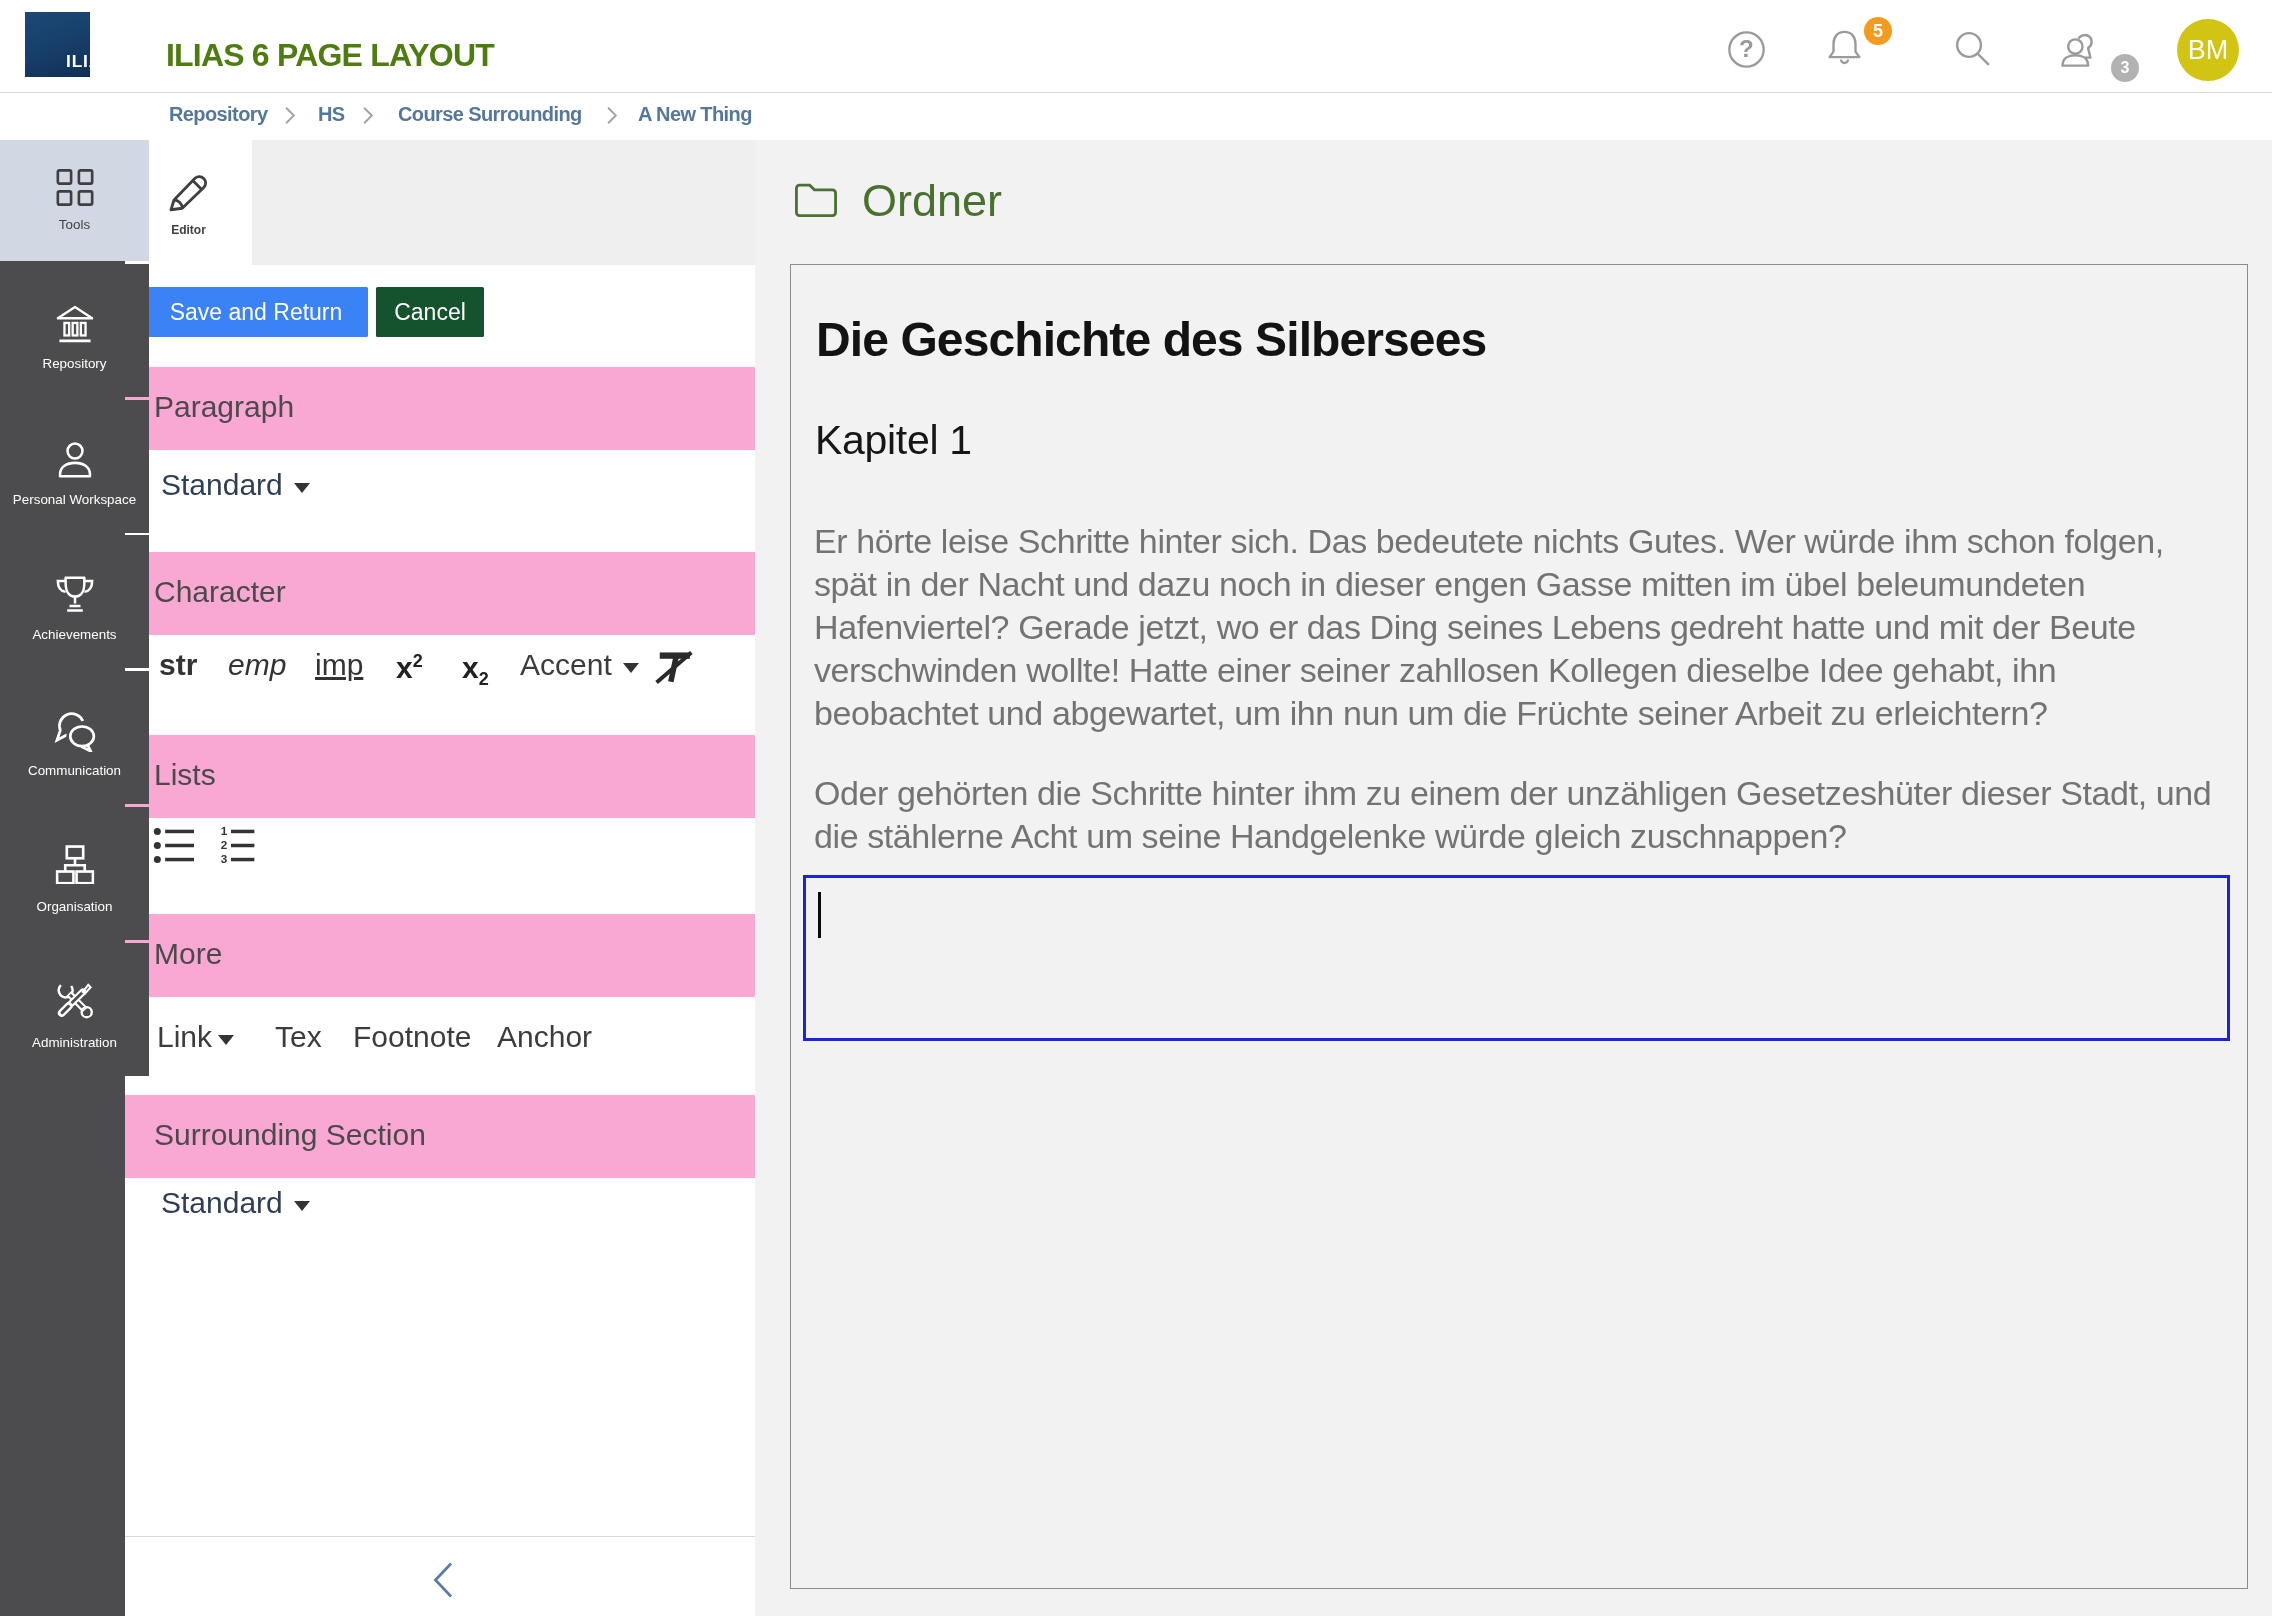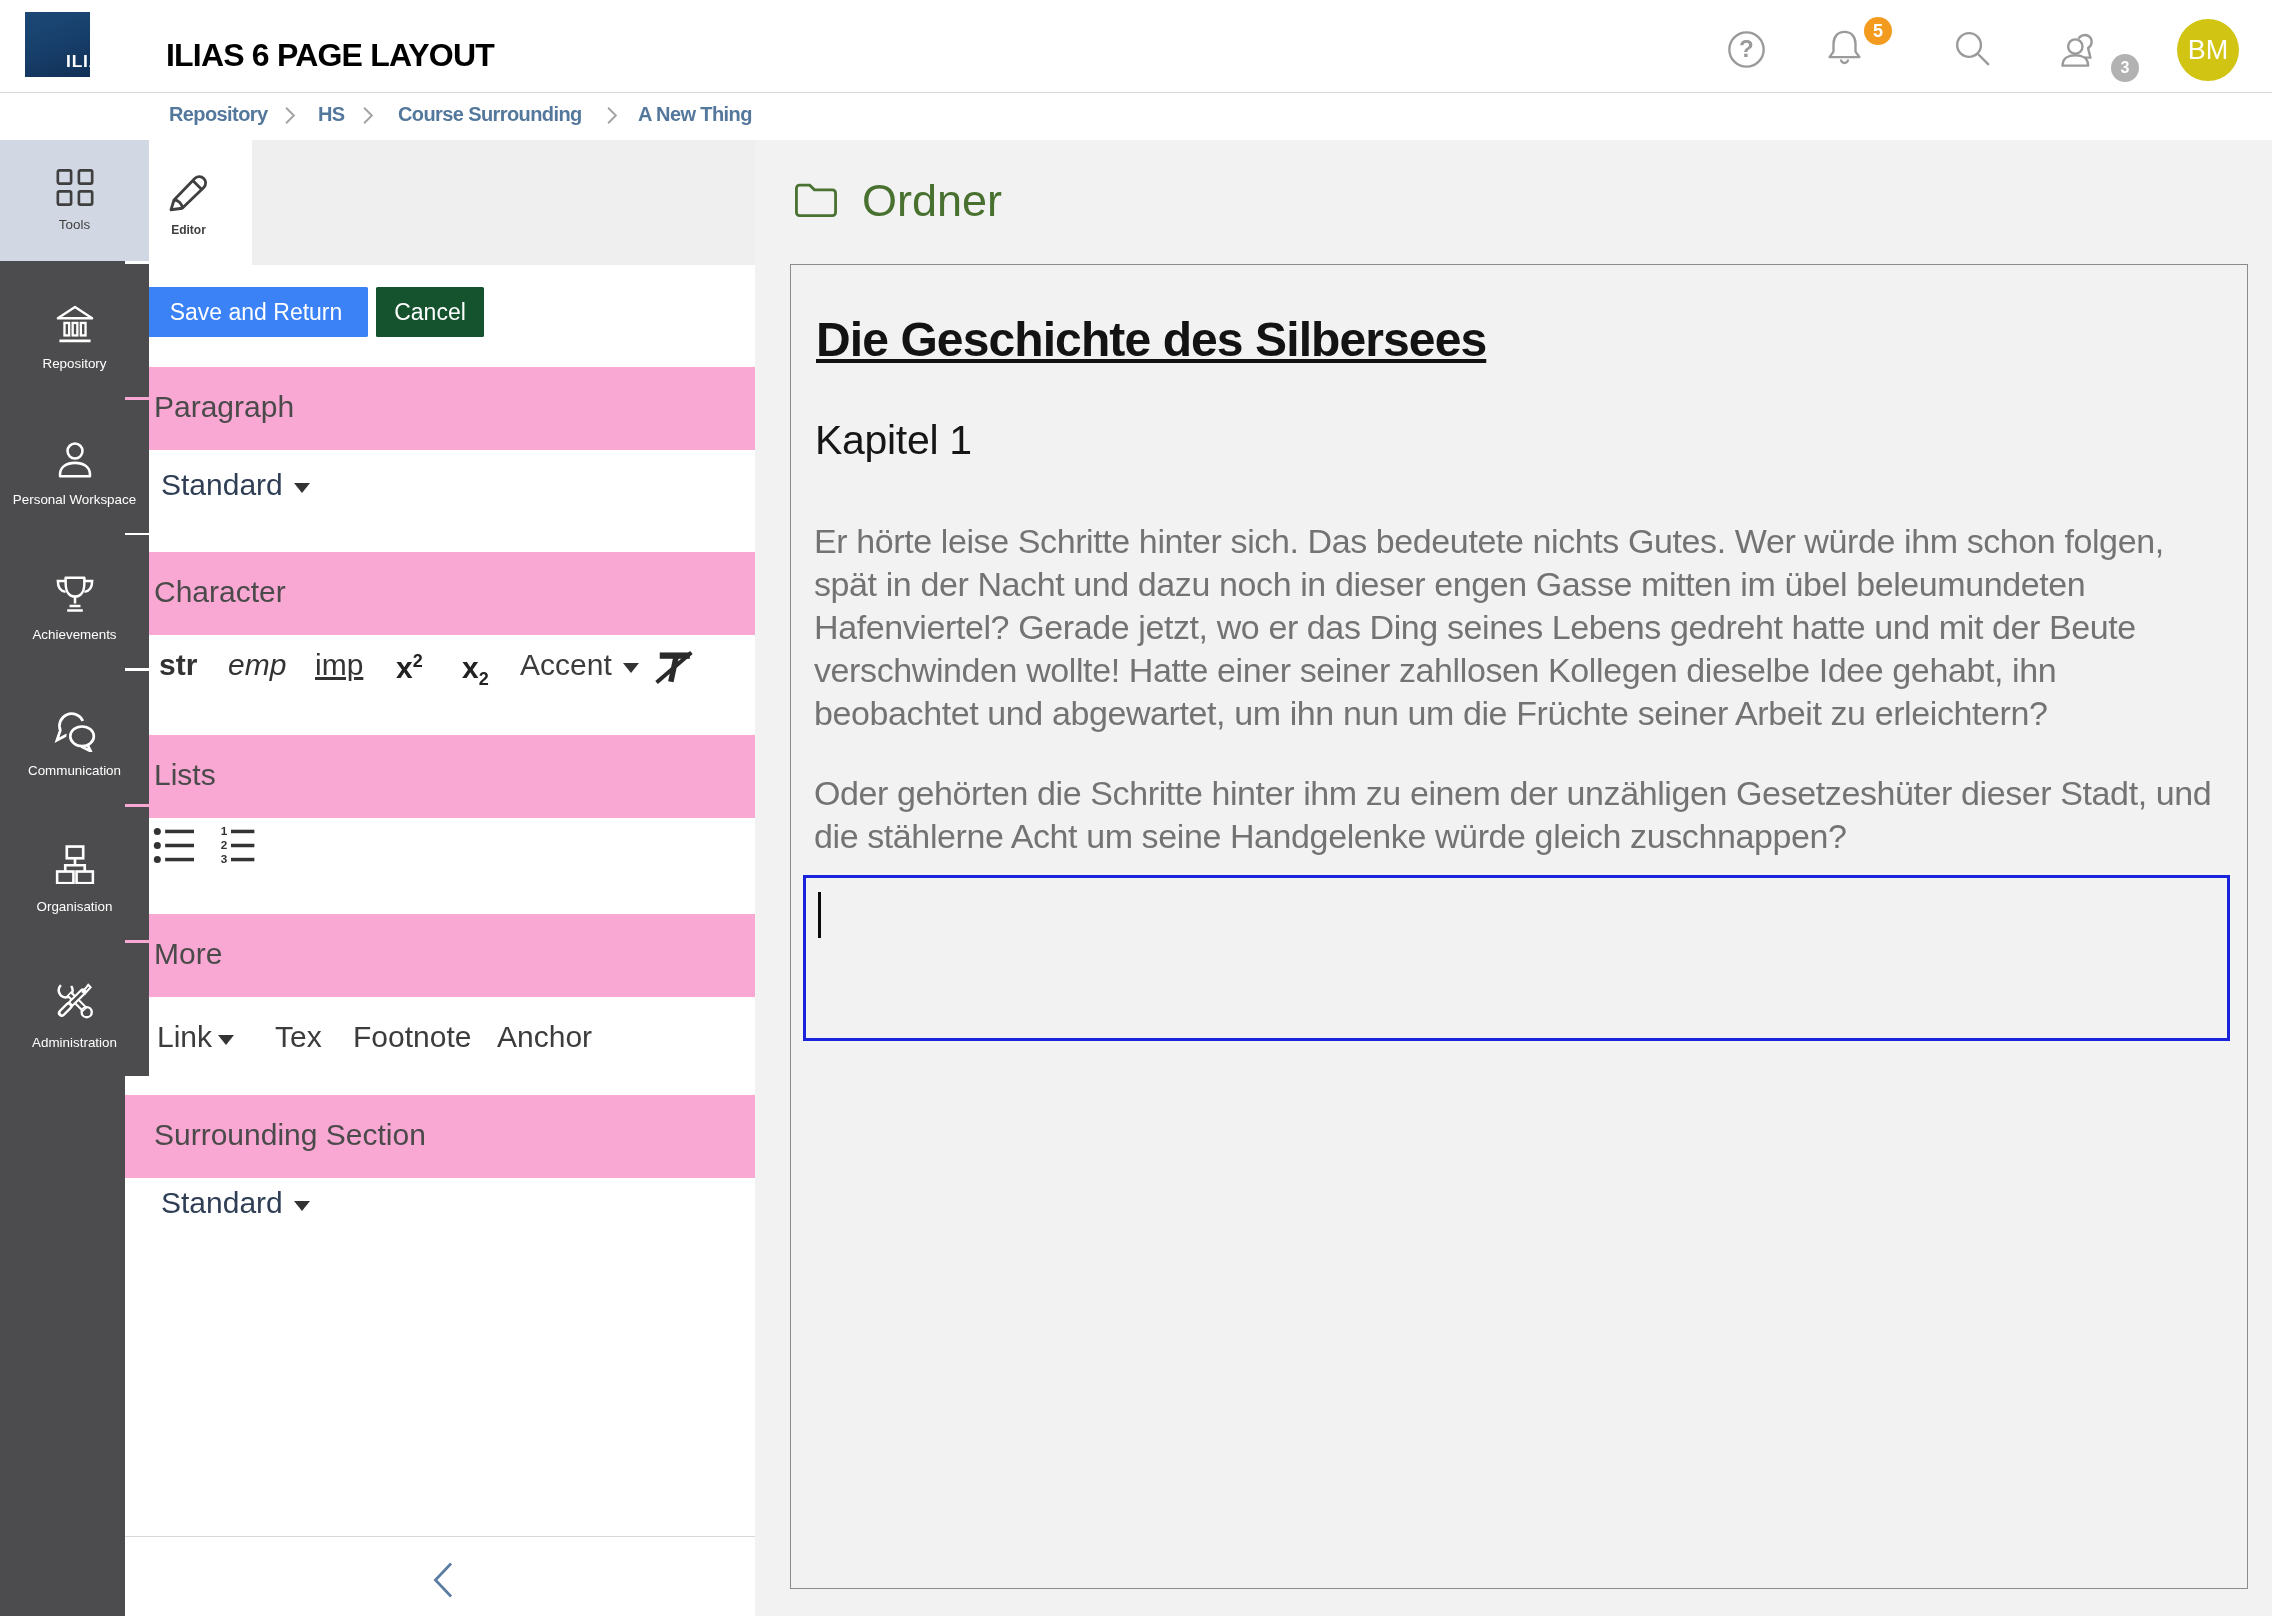--- a/index.html
+++ b/index.html
@@ -3,21 +3,21 @@
 <meta charset="utf-8">
 <style>
   * { margin:0; padding:0; box-sizing:border-box; }
   html,body { width:2273px; height:1616px; background:#f2f2f2; font-family:"Liberation Sans", sans-serif; overflow:hidden; }
   .abs { position:absolute; }
   #page { position:relative; width:2273px; height:1616px; }
   
   #header { position:absolute; left:0; top:0; width:2273px; height:93px; background:#ffffff; border-bottom:1.6px solid #d9d9d9; z-index:5; }
   #logo { position:absolute; left:25px; top:12px; width:65px; height:65px; background:linear-gradient(160deg,#1c4876 0%,#173f6b 50%,#112f55 100%); }
   #logo span { position:absolute; left:0; right:0; bottom:5.5px; text-align:center; color:#fff; font-weight:bold; font-size:17.4px; letter-spacing:0.8px;padding-left:41px; }
-  #htitle { position:absolute; left:166px; top:37px; font-size:32px; font-weight:bold; color:#000000; letter-spacing:-0.8px; }
+  #htitle { position:absolute; left:166px; top:37px; font-size:32px; font-weight:bold; color:#4d7c0f; letter-spacing:-0.8px; }
   
   #crumbs { position:absolute; left:0; top:93px; width:2273px; height:47px; background:#fff; z-index:4; }
   #crumbs .c { position:absolute; top:10.3px; font-size:20px; font-weight:bold; color:#54779c; letter-spacing:-0.6px; }
   #crumbs .s { position:absolute; top:13.4px; line-height:0; }
   
   #sidebar { position:absolute; left:0; top:140px; width:125px; height:1476px; background:#4c4c4e; z-index:3; }
   .sbitem { position:absolute; left:0; width:149px; background:#4c4c4e; color:#fff; }
   .sbitem.sel { background:#d2d8e3; color:#3f3f3f; }
   .sbitem svg { position:absolute; left:50%; transform:translateX(-50%); }
   .sbitem .lb { position:absolute; left:0; right:0; text-align:center; font-size:13.4px; }
@@ -41,21 +41,21 @@
 </head>
 <body>
 <div id="page">
 
   <div id="main"></div>
   <svg class="abs" style="left:794px;top:182px;" width="44" height="36" viewBox="0 0 56 46" fill="none" stroke="#4a7233" stroke-width="3.6">
     <path d="M3 8 a4 4 0 0 1 4 -4 h13 l6 6 h23 a4 4 0 0 1 4 4 v25 a4 4 0 0 1 -4 4 H7 a4 4 0 0 1 -4 -4 Z"></path>
   </svg>
   <div class="abs" style="left:862px;top:175px;font-size:45px;color:#48702f;">Ordner</div>
   <div id="cbox"></div>
-  <div class="abs" style="left:816px;top:312px;font-size:48px;letter-spacing:-0.9px;font-weight:bold;color:#131313;text-decoration:underline;">Die Geschichte des Silbersees</div>
+  <div class="abs" style="left:816px;top:312px;font-size:48px;letter-spacing:-0.9px;font-weight:bold;color:#131313;">Die Geschichte des Silbersees</div>
   <div class="abs" style="left:815px;top:417px;font-size:41px;letter-spacing:-0.3px;color:#161616;">Kapitel 1</div>
   <div class="btext" style="top:520px;">Er hörte leise Schritte hinter sich. Das bedeutete nichts Gutes. Wer würde ihm schon folgen,<br>spät in der Nacht und dazu noch in dieser engen Gasse mitten im übel beleumundeten<br>Hafenviertel? Gerade jetzt, wo er das Ding seines Lebens gedreht hatte und mit der Beute<br>verschwinden wollte! Hatte einer seiner zahllosen Kollegen dieselbe Idee gehabt, ihn<br>beobachtet und abgewartet, um ihn nun um die Früchte seiner Arbeit zu erleichtern?</div>
   <div class="btext" style="top:772px;">Oder gehörten die Schritte hinter ihm zu einem der unzähligen Gesetzeshüter dieser Stadt, und<br>die stählerne Acht um seine Handgelenke würde gleich zuschnappen?</div>
   <div id="bluebox"></div>
   <div id="cursor"></div>
 
   <div id="panel">
     <div id="tabbar"></div>
     <div id="edtab">
       <svg style="position:absolute;left:43px;top:32px;" width="39" height="41" viewBox="0 0 52 54" fill="none" stroke="#3f3f3f" stroke-width="3.7" stroke-linejoin="round">

